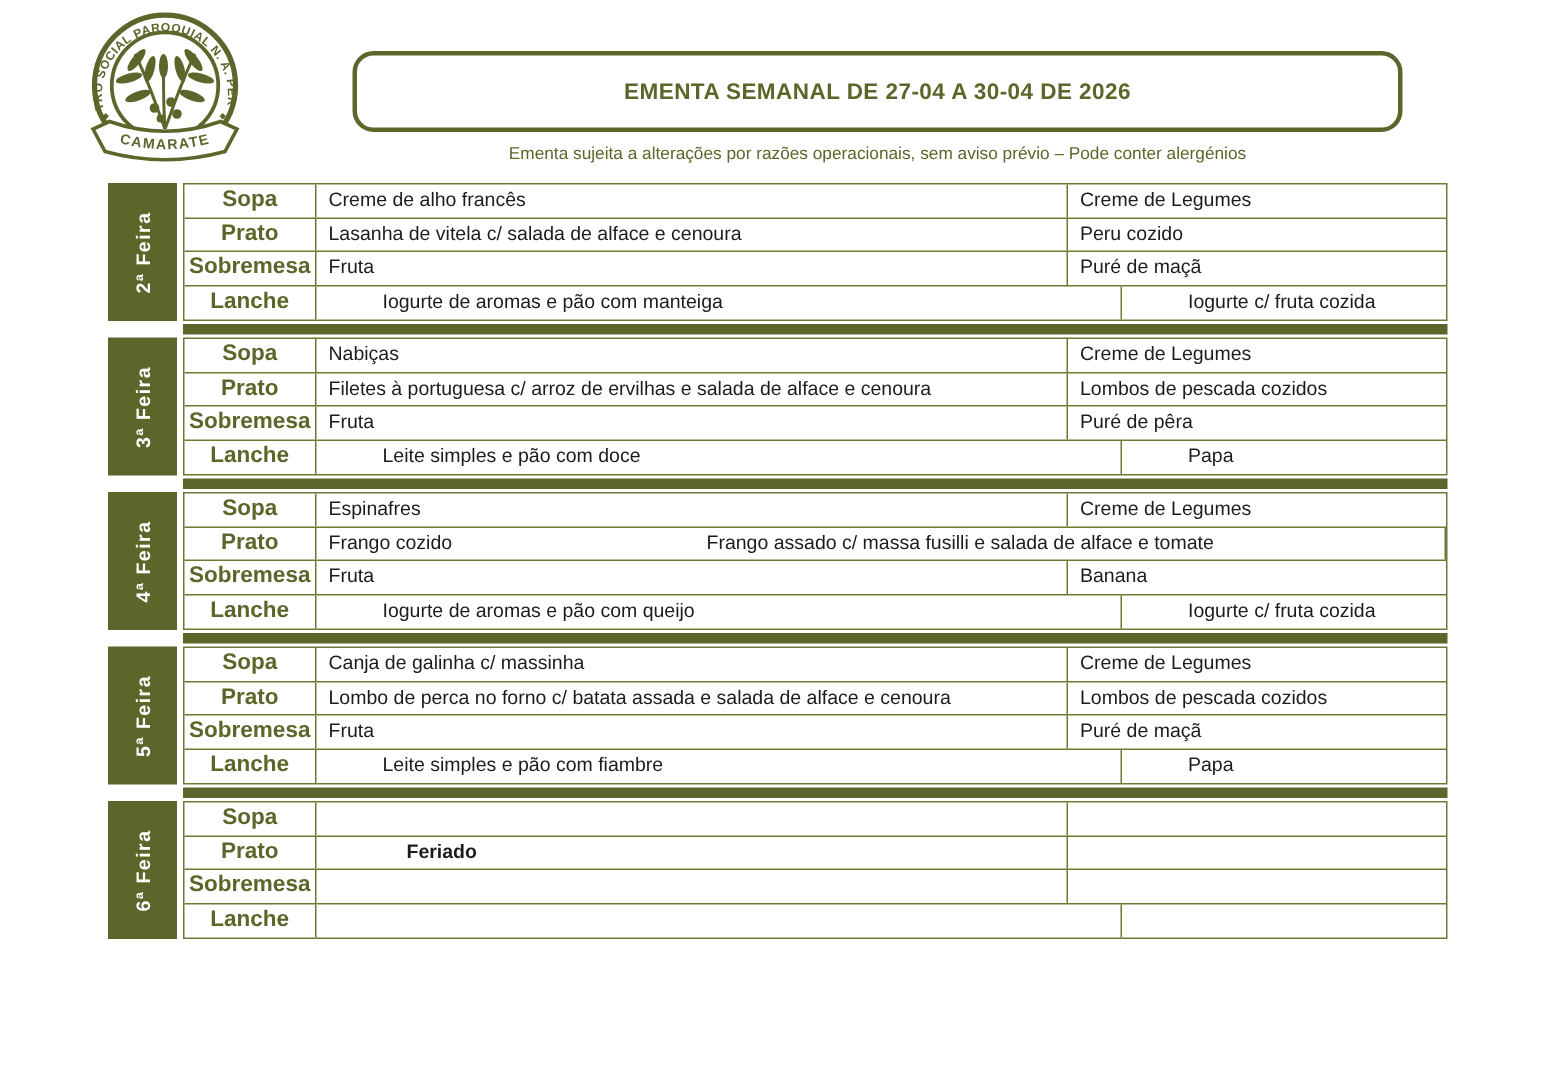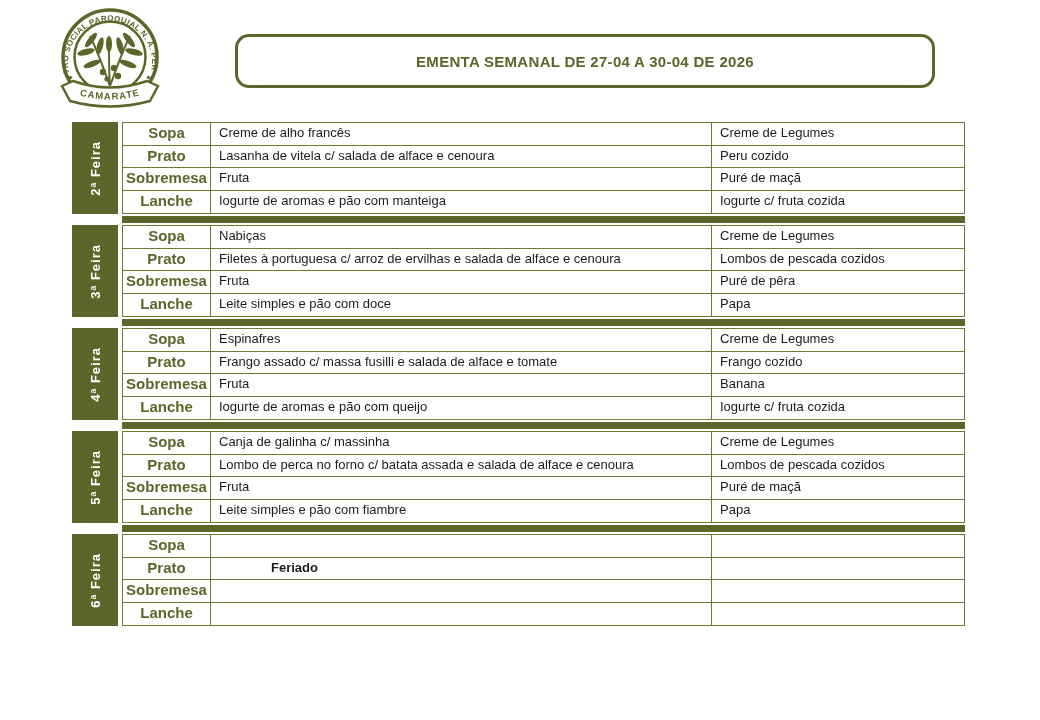--- a/index.html
+++ b/index.html
@@ -45,21 +45,21 @@
   .day-col{
     width:46px;margin-right:4px;background:var(--olive);
     display:flex;align-items:center;justify-content:center;
   }
   .day-col span{
     writing-mode:vertical-rl;transform:rotate(180deg);
     color:#ffffff;font-weight:bold;font-size:13px;letter-spacing:1px;white-space:nowrap;
   }
   .rows{width:843px;border:1.5px solid var(--olive-border);background:#fff;}
   .mrow{display:flex;border-bottom:1.5px solid var(--olive-border);height:22.5px;}
-  .mrow:last-child{border-bottom:none;}
+  .mrow:last-child{border-bottom:none;gap:36px;}
   .cell{height:100%;line-height:20px;font-size:13px;overflow:hidden;white-space:nowrap;}
   .cell.meal{
     width:88px;border-right:1.5px solid var(--olive-border);
     text-align:center;color:var(--olive);font-weight:bold;font-size:15px;
   }
   .cell.main{width:501px;border-right:1.5px solid var(--olive-border);padding-left:8px;color:var(--ink);}
   .cell.ber{flex:1;padding-left:8px;color:var(--ink);}
   .cell.holiday{font-weight:bold;padding-left:60px;}
 
   .sep{height:7px;background:var(--olive);margin:2px 0 2px 50px;}
@@ -107,20 +107,21 @@
       <path d="M 12,80 L 20,95 Q 60,106 100,95 L 108,80 L 97,75 Q 60,88 23,75 Z" fill="#ffffff" stroke="#5C662A" stroke-width="2.4"></path>
       <text font-size="9.5" font-weight="bold" fill="#5C662A" letter-spacing="1" font-family="Liberation Sans, sans-serif">
         <textPath href="#arc-banner" startOffset="50%" text-anchor="middle">CAMARATE</textPath>
       </text>
     </g>
   </svg>
 
   <div class="title-box">
     <h1>EMENTA SEMANAL DE 27-04 A 30-04 DE 2026</h1>
   </div>
+  <div class="disclaimer">Ementa sujeita a alterações por razões operacionais, sem aviso prévio – Pode conter alergénios</div>
 
   <div class="menu">
     <div id="day-blocks">
         <div class="day-block">
           <div class="day-col">
             <span>2ª Feira</span>
           </div>
           <div class="rows">
             <div class="mrow">
               <div class="cell meal">Sopa</div>
@@ -178,22 +179,22 @@
             <span>4ª Feira</span>
           </div>
           <div class="rows">
             <div class="mrow">
               <div class="cell meal">Sopa</div>
               <div class="cell main">Espinafres</div>
               <div class="cell ber">Creme de Legumes</div>
             </div>
             <div class="mrow">
               <div class="cell meal">Prato</div>
+              <div class="cell ber">Frango cozido</div>
               <div class="cell main">Frango assado c/ massa fusilli e salada de alface e tomate</div>
-              <div class="cell ber">Frango cozido</div>
             </div>
             <div class="mrow">
               <div class="cell meal">Sobremesa</div>
               <div class="cell main">Fruta</div>
               <div class="cell ber">Banana</div>
             </div>
             <div class="mrow">
               <div class="cell meal">Lanche</div>
               <div class="cell main">Iogurte de aromas e pão com queijo</div>
               <div class="cell ber">Iogurte c/ fruta cozida</div>

